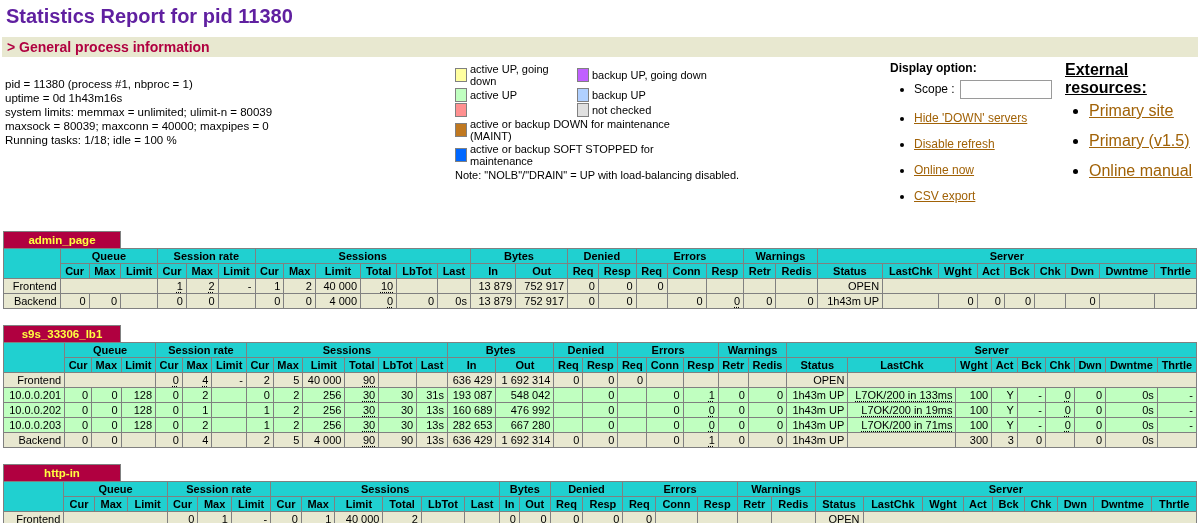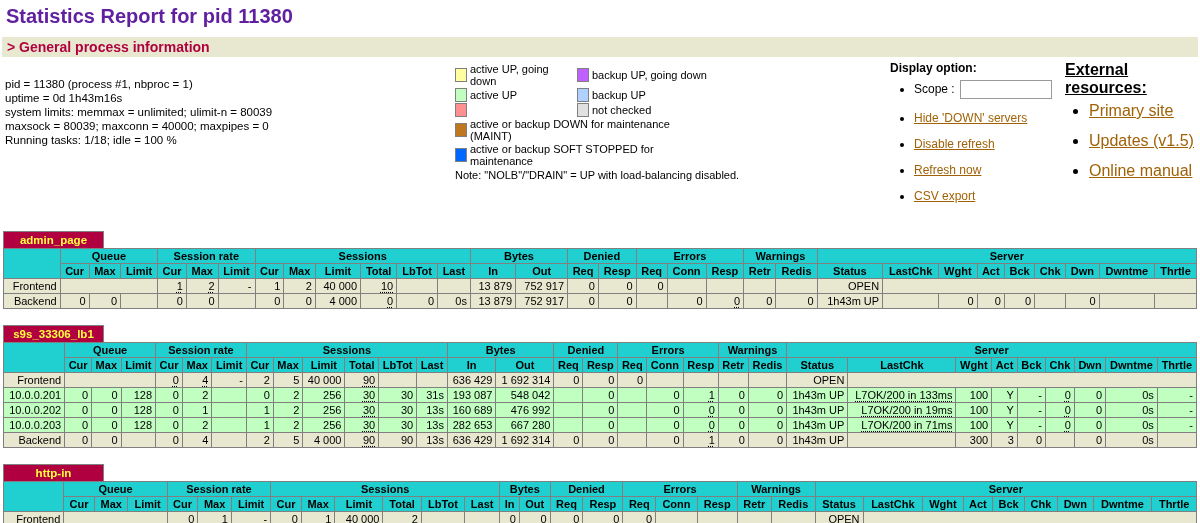--- a/index.html
+++ b/index.html
@@ -28,21 +28,21 @@
   .disp-opts { width:175px; font-size:12px; }
   .ext-res   { width:130px; font-size:16px;text-decoration:underline; }
   .group-heading { font-weight:bold; }
   .opt-list { margin:5px 0 0 0; padding-left:24px; }
   .opt-list li { margin-bottom:12px; }
   a.lnk { color:#a16207; text-decoration:underline; cursor:pointer; }
   .scope-input { width:92px; height:19px; border:1px solid #9a9a9a;
     font-size:11px; vertical-align:middle; margin-left:2px; }
 
   .proxy { margin:15px 1px 0 1px; }
-  .proxy-name-tab { display:inline-block; width:101px; text-align:center;
+  .proxy-name-tab { display:inline-block; width:118px; text-align:center;
     background:#b00040; color:#ffff40; font-weight:bold; font-size:11.5px;
     padding:2px 2px; border:1px solid #808080; border-bottom:none;
     vertical-align:bottom; text-decoration:none; }
   table.tbl { border-collapse:collapse; width:100%; font-size:11px; }
   .tbl th, .tbl td { border:1px solid #808080; padding:1px 3px;
     white-space:nowrap; height:14px; }
   .tbl th { background:#20d0d0; font-weight:bold; text-align:center;
     font-size:11px; }
   .tbl td { text-align:right; }
   .tbl td.ac { }
@@ -119,30 +119,30 @@
 
     <div class="disp-opts">
       <div class="group-heading">Display option:</div>
       <ul class="opt-list">
         <li>
           <span>Scope :</span>
           <input class="scope-input" type="text" style="">
         </li>
       <li><a class="lnk">Hide 'DOWN' servers</a></li>
           <li><a class="lnk">Disable refresh</a></li>
-          <li><a class="lnk">Refresh now</a></li>
+          <li><a class="lnk">Online now</a></li>
           <li><a class="lnk">CSV export</a></li>
         </ul>
     </div>
 
     <div class="ext-res">
       <div class="group-heading">External resources:</div>
       <ul class="opt-list">
           <li><a class="lnk">Primary site</a></li>
-          <li><a class="lnk">Updates (v1.5)</a></li>
+          <li><a class="lnk">Primary (v1.5)</a></li>
           <li><a class="lnk">Online manual</a></li>
         </ul>
     </div>
   </div>
 
   <div id="proxies">
       <div class="proxy"><a class="proxy-name-tab">admin_page</a><table class="tbl">
           <thead>
             <tr>
               <th rowspan="2"></th>

